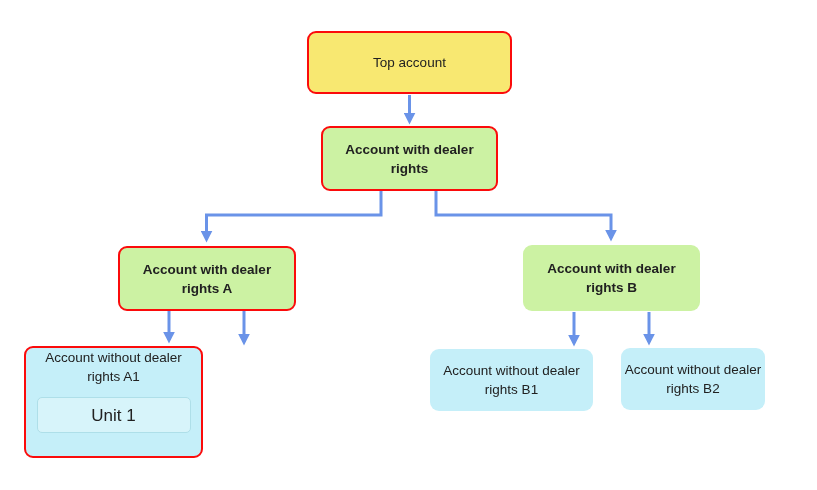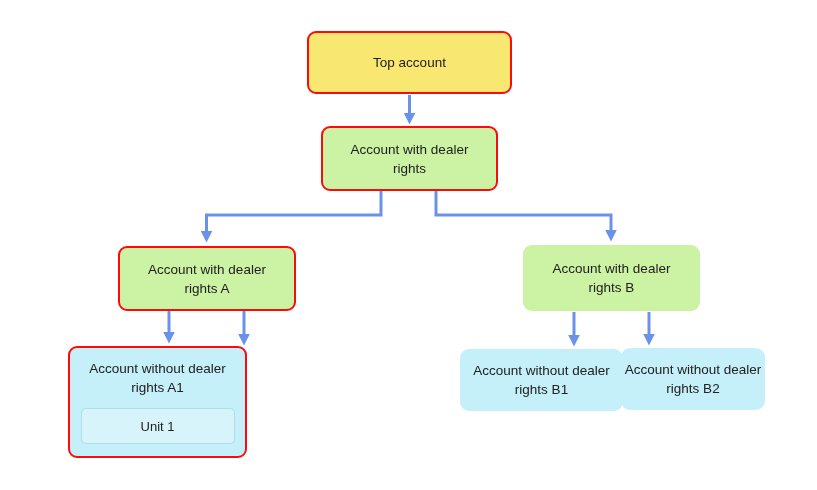--- a/index.html
+++ b/index.html
@@ -19,46 +19,46 @@
     display: flex;
     flex-direction: column;
     align-items: center;
     justify-content: center;
     text-align: center;
     font-size: 13.5px;
     color: var(--text, #212121);
   }
   .node.highlighted { border-color: var(--highlight-border, #ff0000); }
   .fill-yellow { background: var(--yellow-fill, #f8e871); }
-  .fill-green  { background: var(--green-fill,  #ccf2a3); }
+  .fill-green  { background: var(--green-fill,  #ccf2a3); font-weight: bold; }
   .fill-cyan   { background: var(--cyan-fill,   #c5eff9); }
   .node .label { max-width: 152px; line-height: 19px; }
 
   .node-top     { left: 307px; top: 31px;  width: 205px; height: 63px; }
   .node-dealer  { left: 321px; top: 126px; width: 177px; height: 65px; }
   .node-dealer-a{ left: 118px; top: 246px; width: 178px; height: 65px; }
   .node-dealer-b{ left: 523px; top: 245px; width: 177px; height: 66px; }
   .node-a1      { left: 24px;  top: 346px; width: 179px; height: 112px;
-                  justify-content: flex-start; padding-top: 11px; margin-left: 44px; }
+                  justify-content: flex-start; padding-top: 0; }
   .node-a2      { left: 217px; top: 348px; width: 173px; height: 60px; }
-  .node-b1      { left: 430px; top: 349px; width: 163px; height: 62px; margin-left: 30px; }
+  .node-b1      { left: 430px; top: 349px; width: 163px; height: 62px; }
   .node-b2      { left: 621px; top: 348px; width: 144px; height: 62px; }
 
   .unit-box {
     box-sizing: border-box;
     width: 154px;
     height: 36px;
     margin-top: 11px;
     background: var(--unit-fill, #d7f4fa);
     border: 1px solid var(--unit-border, #aedfe9);
     border-radius: 5px;
     display: flex;
     align-items: center;
     justify-content: center;
-    font-size: 13px;
+    font-size: 17px;
     color: var(--text, #212121);
   }
   .unit-box .label { max-width: none; }
 
   svg.connectors {
     position: absolute;
     left: 0; top: 0;
     width: 817px; height: 490px;
     pointer-events: none;
   }

